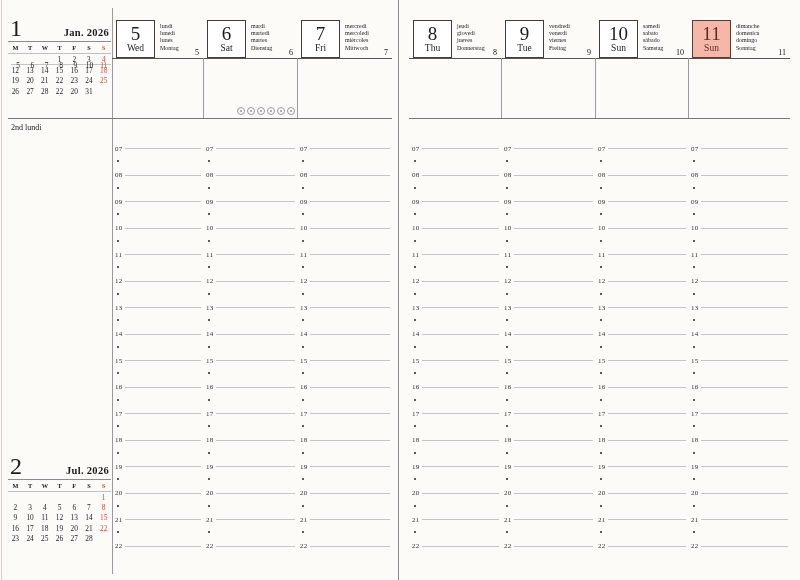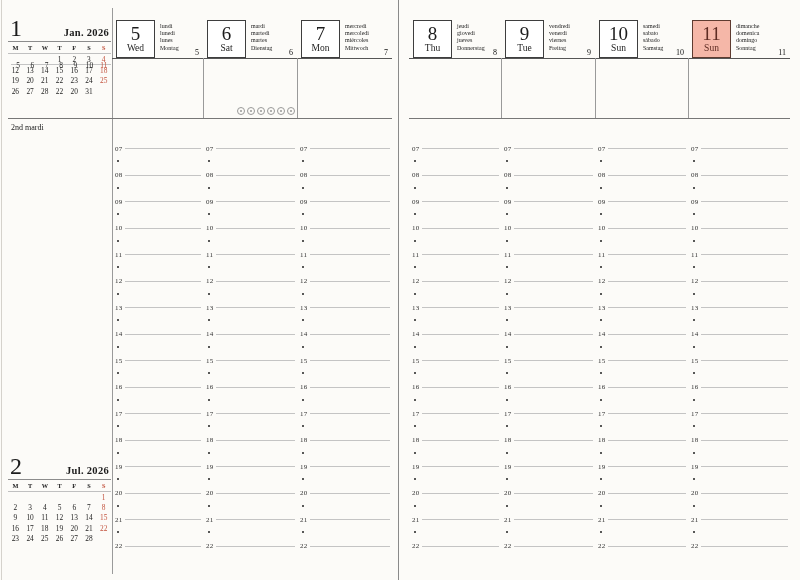--- a/index.html
+++ b/index.html
@@ -120,21 +120,21 @@
       <div class="mc-row">
         <div>26</div>
         <div>27</div>
         <div>28</div>
         <div>22</div>
         <div>20</div>
         <div>31</div>
         <div></div>
       </div>
     </div>
-  <div class="weeklabel">2nd mardi</div>
+  <div class="weeklabel">2nd lundi</div>
   <div class="minical" id="minical-feb">
       <div class="mc-head">
         <div class="mc-num">2</div>
         <div class="mc-title">Jul. 2026</div>
       </div>
       <div class="mc-wd">
         <div>M</div>
         <div>T</div>
         <div>W</div>
         <div>T</div>
@@ -396,21 +396,21 @@
           <div class="hl"></div>
         </div>
         <div class="hdot" style="top: 387.2px;"></div>
         <div class="hline" style="top: 397.5px;">
           <div class="hlabel">22</div>
           <div class="hl"></div>
         </div>
       </div>
       <div class="daybox" style="left: 301px; top: 20px;">
         <div class="dnum">7</div>
-        <div class="dabbr">Mon</div>
+        <div class="dabbr">Fri</div>
       </div>
       <div class="langs" style="left: 345px; top: 23px;">
         <div>mercredi</div>
         <div>mercoledì</div>
         <div>miércoles</div>
         <div>Mittwoch</div>
       </div>
       <div class="trail" style="left: 368px; top: 48px;">7</div>
       <div class="notes" style="left: 297px; width: 95px;"></div>
       <div class="grid" style="left: 300px; width: 90px;">

